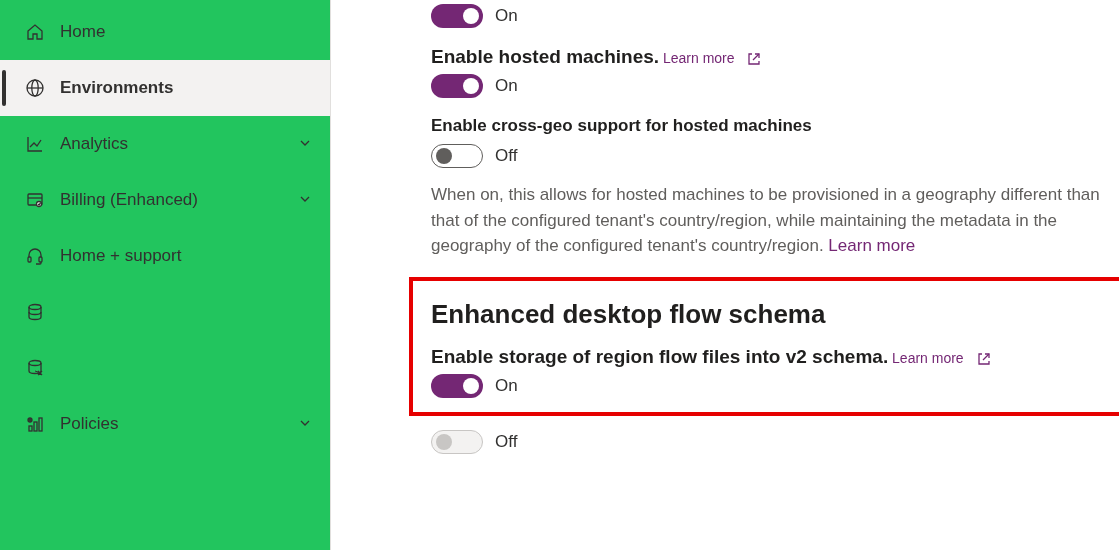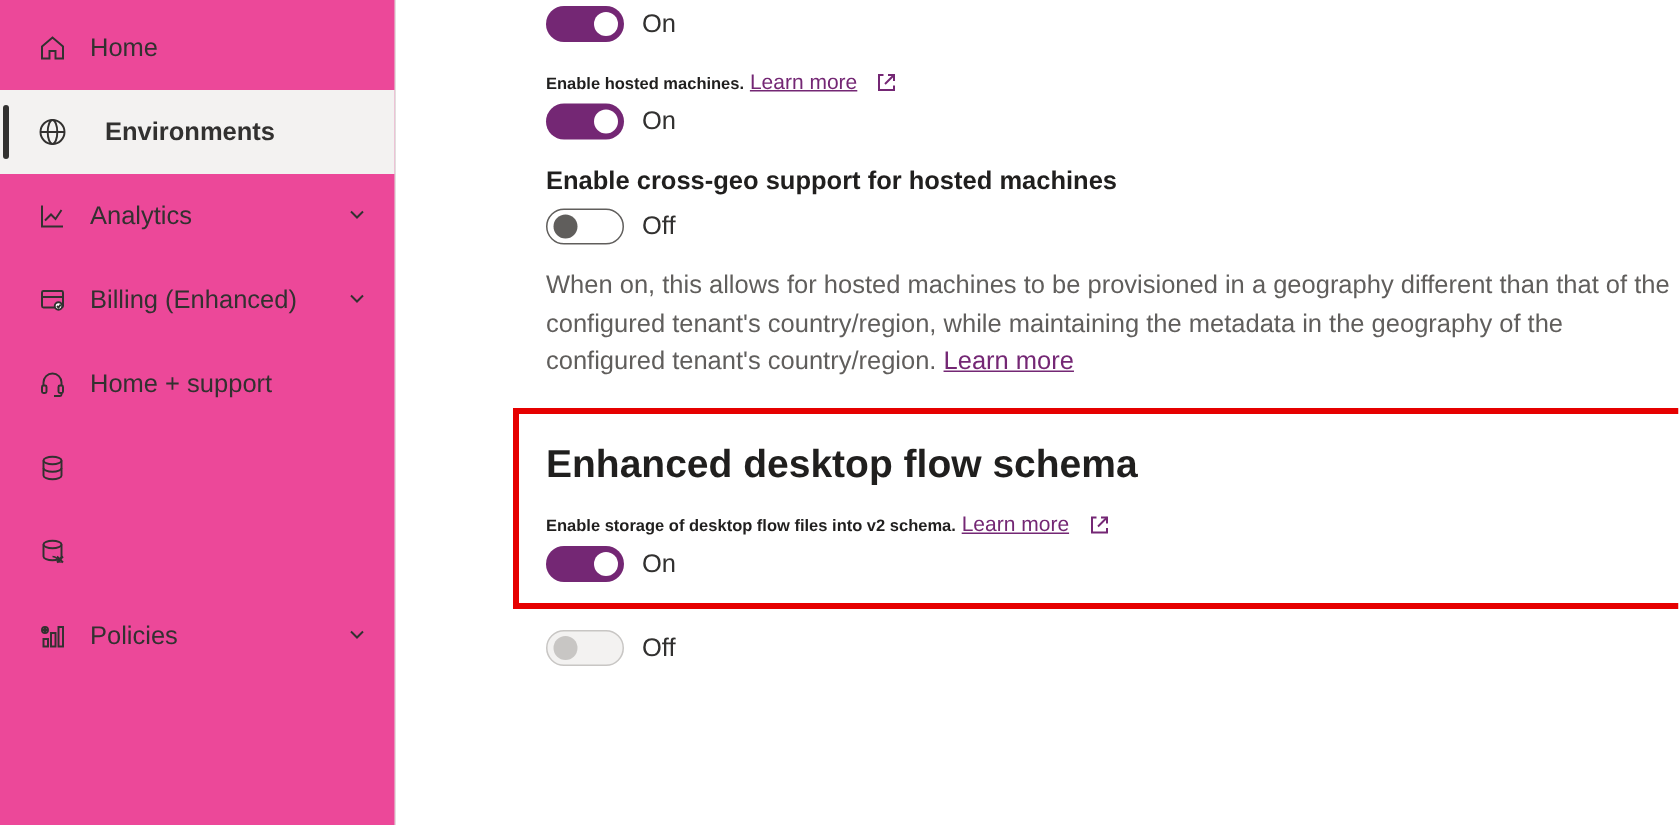--- a/index.html
+++ b/index.html
@@ -11,40 +11,39 @@
       font-family: "Segoe UI", -apple-system, BlinkMacSystemFont, sans-serif;
       font-size: 14px;
       color: #323130;
       background: #fff;
       width: 1119px;
       height: 550px;
       overflow: hidden;
       display: flex;
     }
     .sidebar {
-      width: 264px;
+      width: 331px;
       height: 100%;
       border-right: 1px solid #e1dfdd;
-      background: #ec4899;
+      background: #22c55e;
       padding-top: 4px;
     }
     .nav-item {
       display: flex;
       align-items: center;
       height: 56px;
       padding: 0 16px 0 24px;
       font-size: 17px;
       color: #323130;
       cursor: pointer;
       position: relative;
     }
     .nav-item.active {
       background: #f3f2f1;
       font-weight: 600;
-      gap: 10px;
     }
     .nav-item.active::before {
       content: "";
       position: absolute;
       left: 2px;
       top: 10px;
       bottom: 10px;
       width: 4px;
       background: #323130;
       border-radius: 2px;
@@ -128,21 +127,20 @@
     }
     .desc-text {
       font-size: 17px;
       color: #605e5c;
       line-height: 1.5;
       margin-top: 14px;
       margin-bottom: 10px;
     }
     .learn-more {
       color: #742774;
-      text-decoration: underline;
       cursor: pointer;
     }
     .ext-icon {
       display: inline-block;
       margin-left: 8px;
       vertical-align: middle;
     }
     .highlight-box {
       border: 4px solid #e60000;
       padding: 18px 18px 14px 18px;
@@ -150,21 +148,21 @@
       margin-left: -22px;
       margin-right: -30px;
     }
     .section-title {
       font-size: 26px;
       font-weight: 600;
       color: #201f1e;
       margin-bottom: 16px;
     }
     .inline-label {
-      font-size: 11px;
+      font-size: 19px;
       font-weight: 600;
       color: #201f1e;
     }
     svg { display: block; }
   </style>
 </head>
 <body>
 
 <div class="sidebar">
 
@@ -315,21 +313,21 @@
     </div>
     <div class="desc-text">
       <span>When on, this allows for hosted machines to be provisioned in a geography different than that of the configured tenant's country/region, while maintaining the metadata in the geography of the configured tenant's country/region.</span>
       <a class="learn-more">Learn more</a>
     </div>
   </div>
 
   <div class="highlight-box">
     <div class="section-title">Enhanced desktop flow schema</div>
     <div>
-      <span class="inline-label">Enable storage of desktop flow files into v2 schema.</span>
+      <span class="inline-label">Enable storage of region flow files into v2 schema.</span>
       <a class="learn-more">Learn more</a>
       <span class="ext-icon">
         <svg width="16" height="16" viewBox="0 0 16 16" fill="none" stroke="#742774" stroke-width="1.3">
           <path d="M6 3 H3 V13 H13 V10"></path>
             <path d="M9 3 H13 V7"></path>
             <path d="M13 3 L7 9"></path>
         </svg>
       </span>
     </div>
     <div class="toggle-row">

